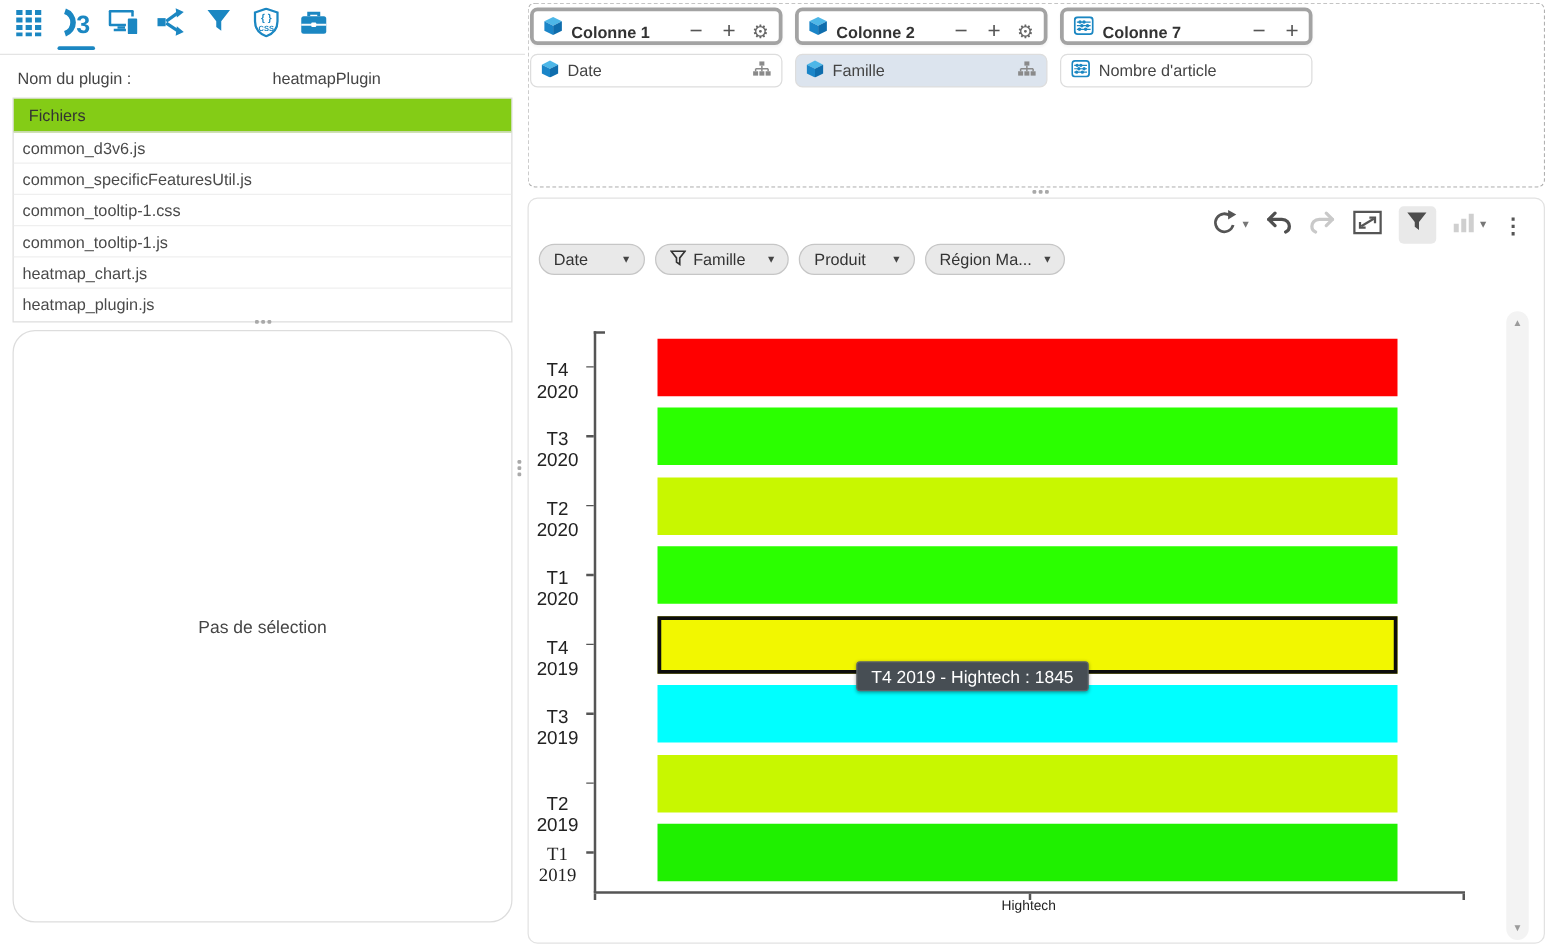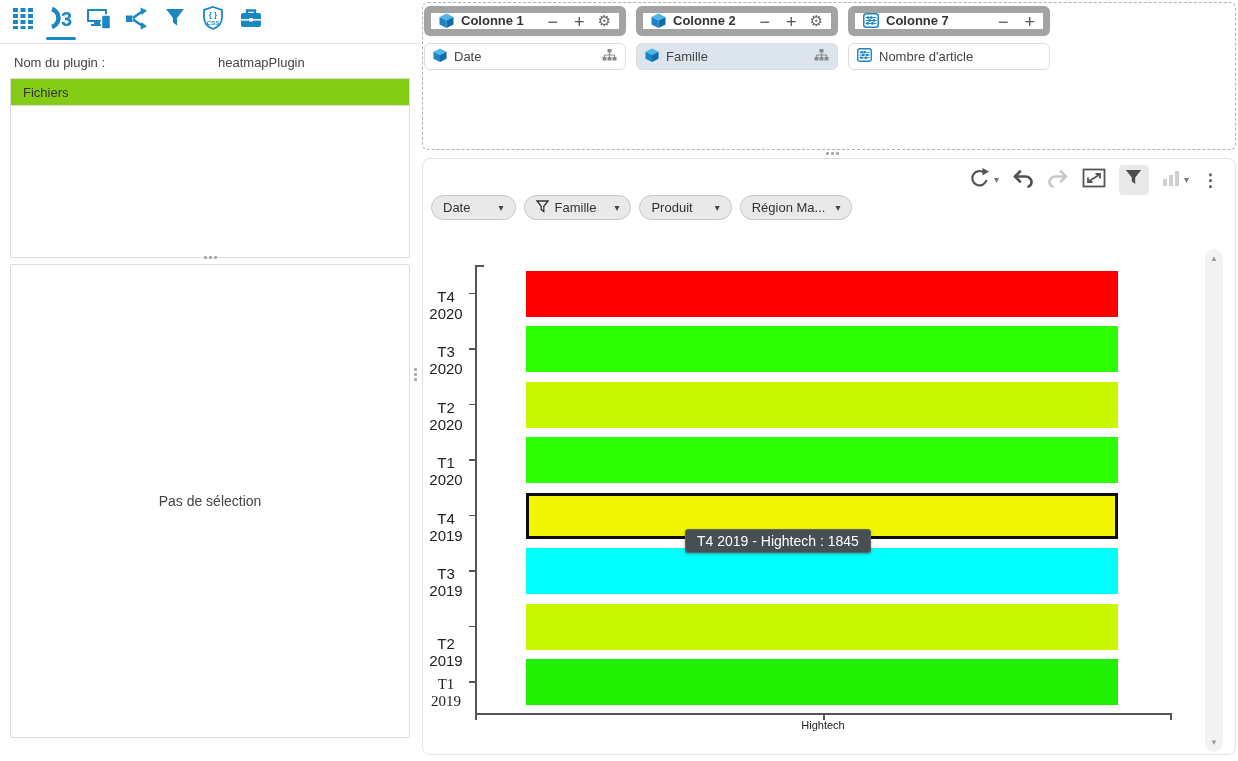--- a/index.html
+++ b/index.html
@@ -12,31 +12,31 @@
   .toolbar-rule{position:absolute;left:0;top:43px;width:420px;height:1px;background:#e4e4e4}
 
   .plugin-label{position:absolute;left:14px;top:55px;font-size:13px;color:#444}
   .plugin-value{position:absolute;left:218px;top:55px;font-size:13px;color:#444}
 
   .files-panel{position:absolute;left:10px;top:78px;width:400px;height:180px;border:1px solid #ddd;background:#fff}
   .files-header{height:27px;background:#84cc16;border-bottom:1px solid #ddd;display:flex;align-items:center;padding-left:12px;font-size:13px;color:#333}
   .file-row{height:25px;display:flex;align-items:center;padding-left:7px;font-size:13px;color:#4a4a4a;border-bottom:1px solid #efefef;cursor:pointer}
   .file-row:last-child{border-bottom:none}
 
-  .selection-panel{position:absolute;left:10px;top:264px;width:400px;height:474px;border:1px solid #ddd;border-radius:2px;background:#fff;display:flex;align-items:center;justify-content:center}
+  .selection-panel{position:absolute;left:10px;top:264px;width:400px;height:474px;border:1px solid #ddd;border-radius:18px;background:#fff;display:flex;align-items:center;justify-content:center}
   .selection-text{font-size:14px;color:#444}
 
   .h-handle{position:absolute;display:flex;gap:2px}
   .v-handle{position:absolute;display:flex;flex-direction:column;gap:2px}
   .h-handle i,.v-handle i{width:3px;height:3px;background:#a9a9a9;border-radius:1px;display:block}
 
   
   .dropzone{position:absolute;left:422px;top:2px;width:814px;height:148px;border:1px dashed #b1b1b1;border-radius:6px}
   .card{position:absolute;width:202px}
-  .card-head{height:30px;background:#fff;border:7px solid #a3a3a3;border-radius:6px;display:flex;align-items:flex-start;padding:0 8px;box-shadow:0 1px 2px rgba(0,0,0,.04)}
+  .card-head{height:30px;background:#fff;border:3px solid #a3a3a3;border-radius:6px;display:flex;align-items:flex-end;padding:0 8px;box-shadow:0 1px 2px rgba(0,0,0,.04)}
   .card-title{font-weight:bold;font-size:13px;color:#333;margin-left:7px}
   .ctrl{margin-left:auto;background:none;border:none;font-size:18px;color:#555;line-height:1;cursor:pointer;font-family:inherit;padding:0}
   .ctrl.plus{margin-left:16px}
   .gear{margin-left:13px;font-size:15px;color:#666;cursor:pointer;line-height:1}
   .card-field{margin-top:7px;height:27px;background:#fff;border:1px solid #ddd;border-radius:6px;display:flex;align-items:center;padding:0 8px;font-size:13px;color:#444;cursor:pointer}
   .card-field.selected{background:#dce4ee}
   .card-field .fname{margin-left:7px}
   .card-field .hier{margin-left:auto}
 
   
@@ -134,20 +134,28 @@
   </div>
 </div>
 <div class="tab-underline"></div>
 <div class="toolbar-rule"></div>
 
 <div class="plugin-label">Nom du plugin :</div>
 <div class="plugin-value">heatmapPlugin</div>
 
 <div class="files-panel">
   <div class="files-header">Fichiers</div>
+  <div>
+      <div class="file-row">common_d3v6.js</div>
+      <div class="file-row">common_specificFeaturesUtil.js</div>
+      <div class="file-row">common_tooltip-1.css</div>
+      <div class="file-row">common_tooltip-1.js</div>
+      <div class="file-row">heatmap_chart.js</div>
+      <div class="file-row">heatmap_plugin.js</div>
+    </div>
 </div>
 
 <div class="h-handle" style="left:204px;top:256px">
     <i></i>
     <i></i>
     <i></i>
   </div>
 
 <div class="selection-panel">
   <div class="selection-text">Pas de sélection</div>

